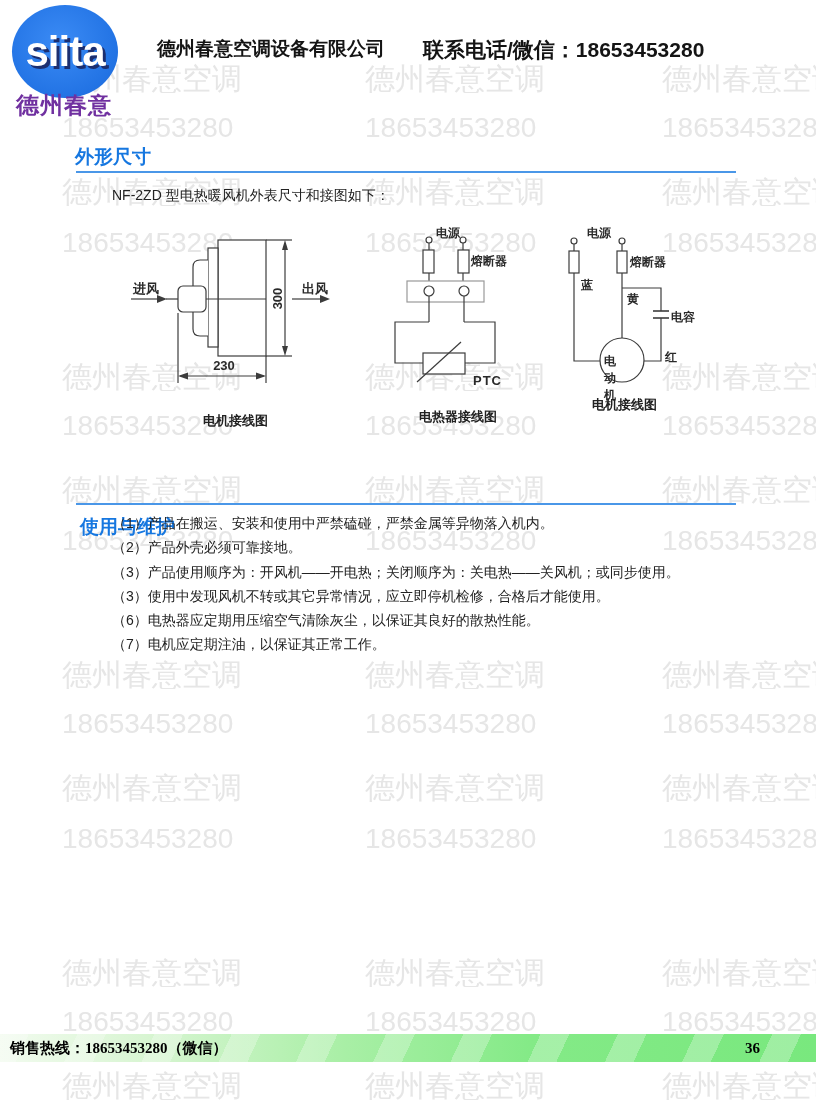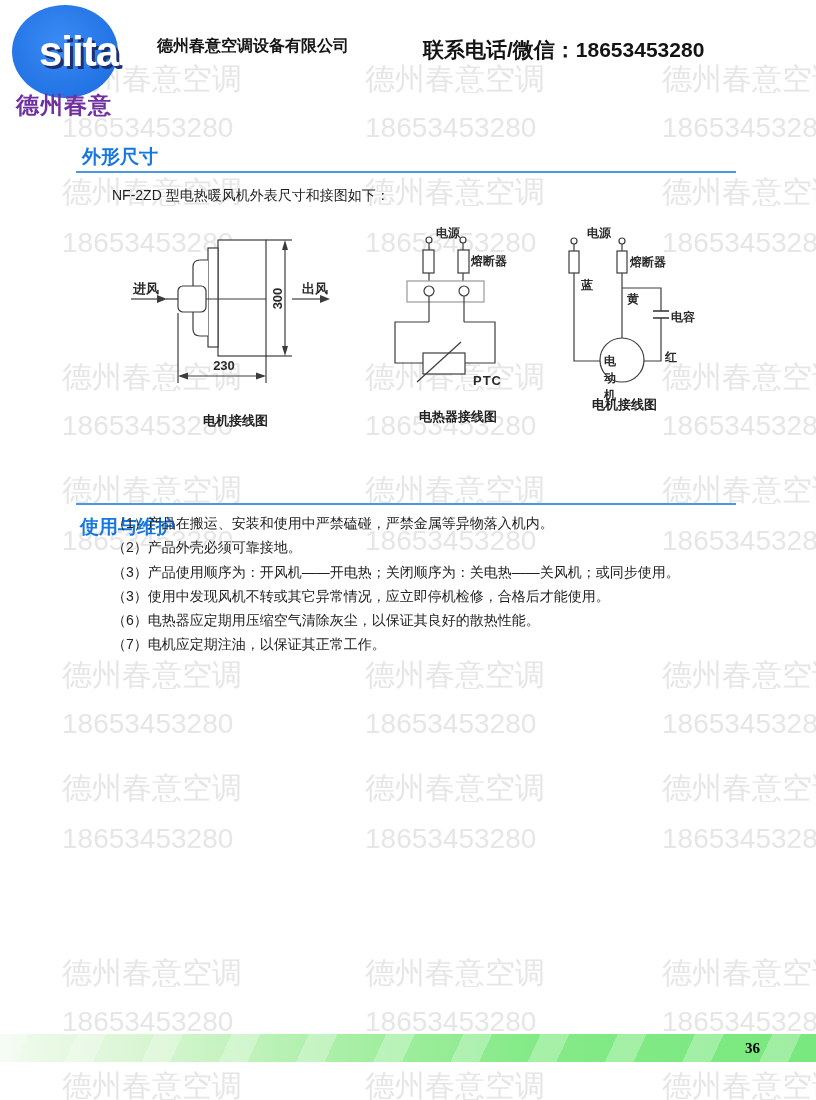--- a/index.html
+++ b/index.html
@@ -14,25 +14,25 @@
 
   
   .art { position:absolute; left:0; top:0; z-index:1; pointer-events:none; }
 
   
   .abs { position:absolute; z-index:2; }
 
   
   .logo { left:12px; top:5px; width:106px; height:93px; border-radius:50%;
           background:radial-gradient(ellipse at 45% 40%, #3b8bf5 0%, #2273e4 70%, #1c64cf 100%);
-          display:flex; align-items:center; justify-content:flex-end; }
+          display:flex; align-items:center; justify-content:center; }
   .logo-text { color:#fff; font-weight:bold; font-size:42px; letter-spacing:-1px;
                text-shadow:3px 3px 0 #1c2f70; line-height:1; }
   .logo-cn { left:16px; top:90px; font-size:23px; font-weight:bold; color:#7030a0; letter-spacing:1px; }
-  .company { left:157px; top:36px; font-size:16px; font-weight:bold; color:#141414; }
+  .company { left:157px; top:36px; font-size:19px; font-weight:bold; color:#141414; }
   .contact { left:423px; top:36px; font-size:21px; font-weight:bold; color:#141414; }
 
   
   .sec-title { font-size:19px; font-weight:bold; color:#1677e0; }
   .sec-rule  { height:2px; background:#4a97e8; }
   .intro { font-size:14px; color:#222; }
 
   
   .items { left:112px; top:511px; width:650px; font-size:14px; color:#222; line-height:24.3px; }
 
@@ -170,21 +170,21 @@
     </g>
   </svg>
 
   <div class="abs logo">
     <span class="logo-text">siita</span>
   </div>
   <div class="abs logo-cn">德州春意</div>
   <div class="abs company">德州春意空调设备有限公司</div>
   <div class="abs contact">联系电话/微信：18653453280</div>
 
-  <div class="abs sec-title" style="left:82px; top:144px;">外形尺寸</div>
+  <div class="abs sec-title" style="left:75px; top:144px;">外形尺寸</div>
   <div class="abs sec-rule" style="left:76px; top:171px; width:660px;"></div>
   <div class="abs intro" style="left:112px; top:187px;">NF-2ZD 型电热暖风机外表尺寸和接图如下：</div>
 
   <span class="abs dlab13" style="left:133px; top:280px;">进风</span>
   <span class="abs dlab13" style="left:302px; top:280px;">出风</span>
   <span class="abs dlab13 rot" style="left:257px; top:291px; width:40px;">300</span>
   <span class="abs dlab13 ctr" style="left:202px; top:358px; width:44px;">230</span>
   <span class="abs dcap" style="left:203px; top:412px;">电机接线图</span>
 
   <span class="abs dlab" style="left:436px; top:225px;">电源</span>
@@ -207,16 +207,17 @@
     <div>（1）产品在搬运、安装和使用中严禁磕碰，严禁金属等异物落入机内。</div>
     <div>（2）产品外壳必须可靠接地。</div>
     <div>（3）产品使用顺序为：开风机——开电热；关闭顺序为：关电热——关风机；或同步使用。</div>
     <div>（3）使用中发现风机不转或其它异常情况，应立即停机检修，合格后才能使用。</div>
     <div>（6）电热器应定期用压缩空气清除灰尘，以保证其良好的散热性能。</div>
     <div>（7）电机应定期注油，以保证其正常工作。</div>
   </div>
 
   <div class="abs footer-bar">
     <div class="footer-streaks"></div>
+    <span class="hotline">销售热线：18653453280（微信）</span>
     <span class="pagenum">36</span>
   </div>
 
 </div>
 
 </body></html>

